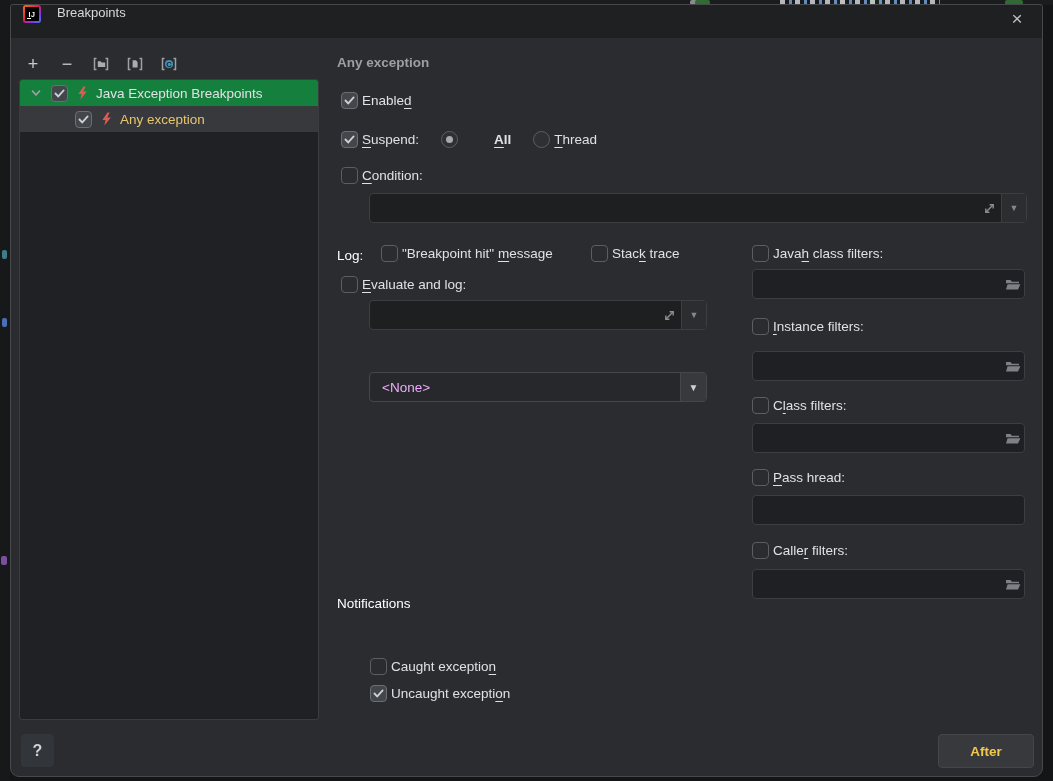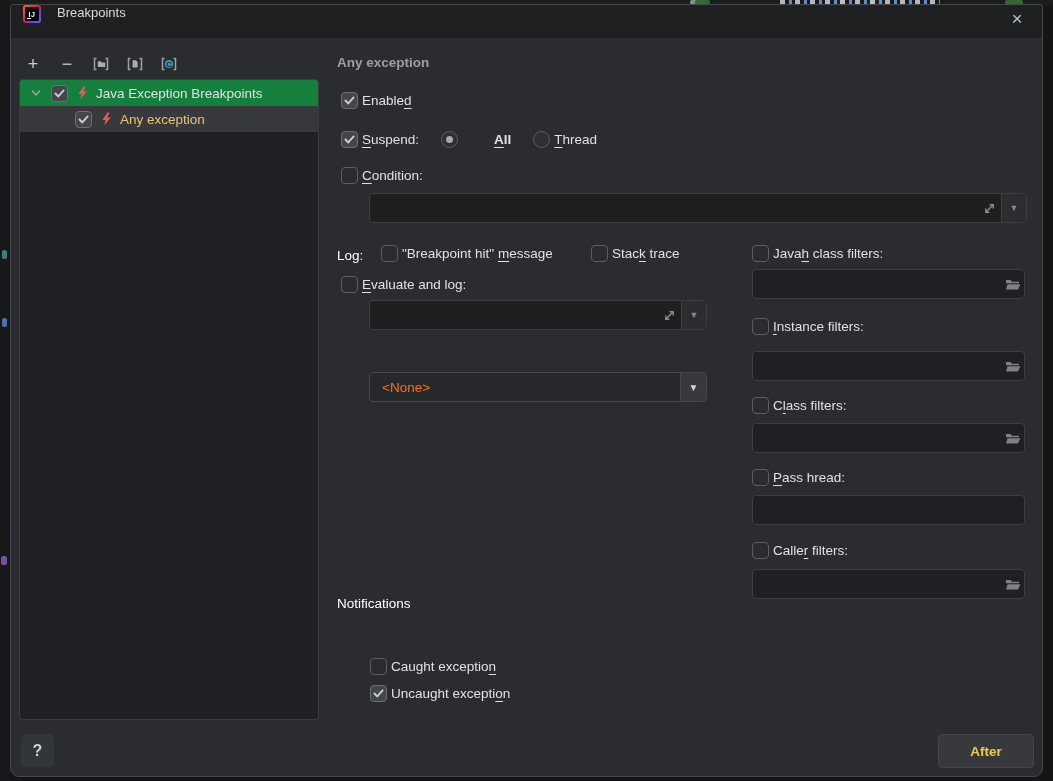--- a/index.html
+++ b/index.html
@@ -74,21 +74,21 @@
   .expand { width:24px; display:grid; place-items:center; }
   .ddseg { width:25px; flex:none; border-left:1px solid #3c3e42; background:#2b2d30;
     display:grid; place-items:center; color:#84878b; font-size:9px; border-radius:0 3px 3px 0; }
   .ffield { position:absolute; height:30px; display:flex; align-items:center;
     background:#1e2023; border:1px solid #3c3e42; border-radius:4px; }
   .ffield input { flex:1; min-width:0; background:transparent; border:none; outline:none;
     color:#dfe1e5; font:inherit; padding:0 8px; }
   .folder { width:22px; flex:none; display:grid; place-items:center; }
   .combo { position:absolute; height:30px; display:flex; align-items:center;
     background:#26282b; border:1px solid #45474b; border-radius:4px; font-size:13.5px; }
-  .combo .val { padding-left:12px; color:#f97316; }
+  .combo .val { padding-left:12px; color:#f0abfc; }
   .combo .arr { margin-left:auto; width:26px; height:100%; display:grid; place-items:center;
     background:#37393d; border-left:1px solid #45474b; border-radius:0 3px 3px 0;
     color:#cdd0d4; font-size:10px; }
   
   .help { position:absolute; left:10px; top:729px; width:33px; height:33px; background:#323539;
     border-radius:4px; display:grid; place-items:center; color:#d0d3d6; font-weight:bold; font-size:16px; }
   .done { position:absolute; left:927px; top:729px; width:96px; height:34px; background:#37393d;
     border:1px solid #44464a; border-radius:4px; display:grid; place-items:center;
     color:#f2c94c; font-weight:bold; font-size:13.5px; }
 </style>

